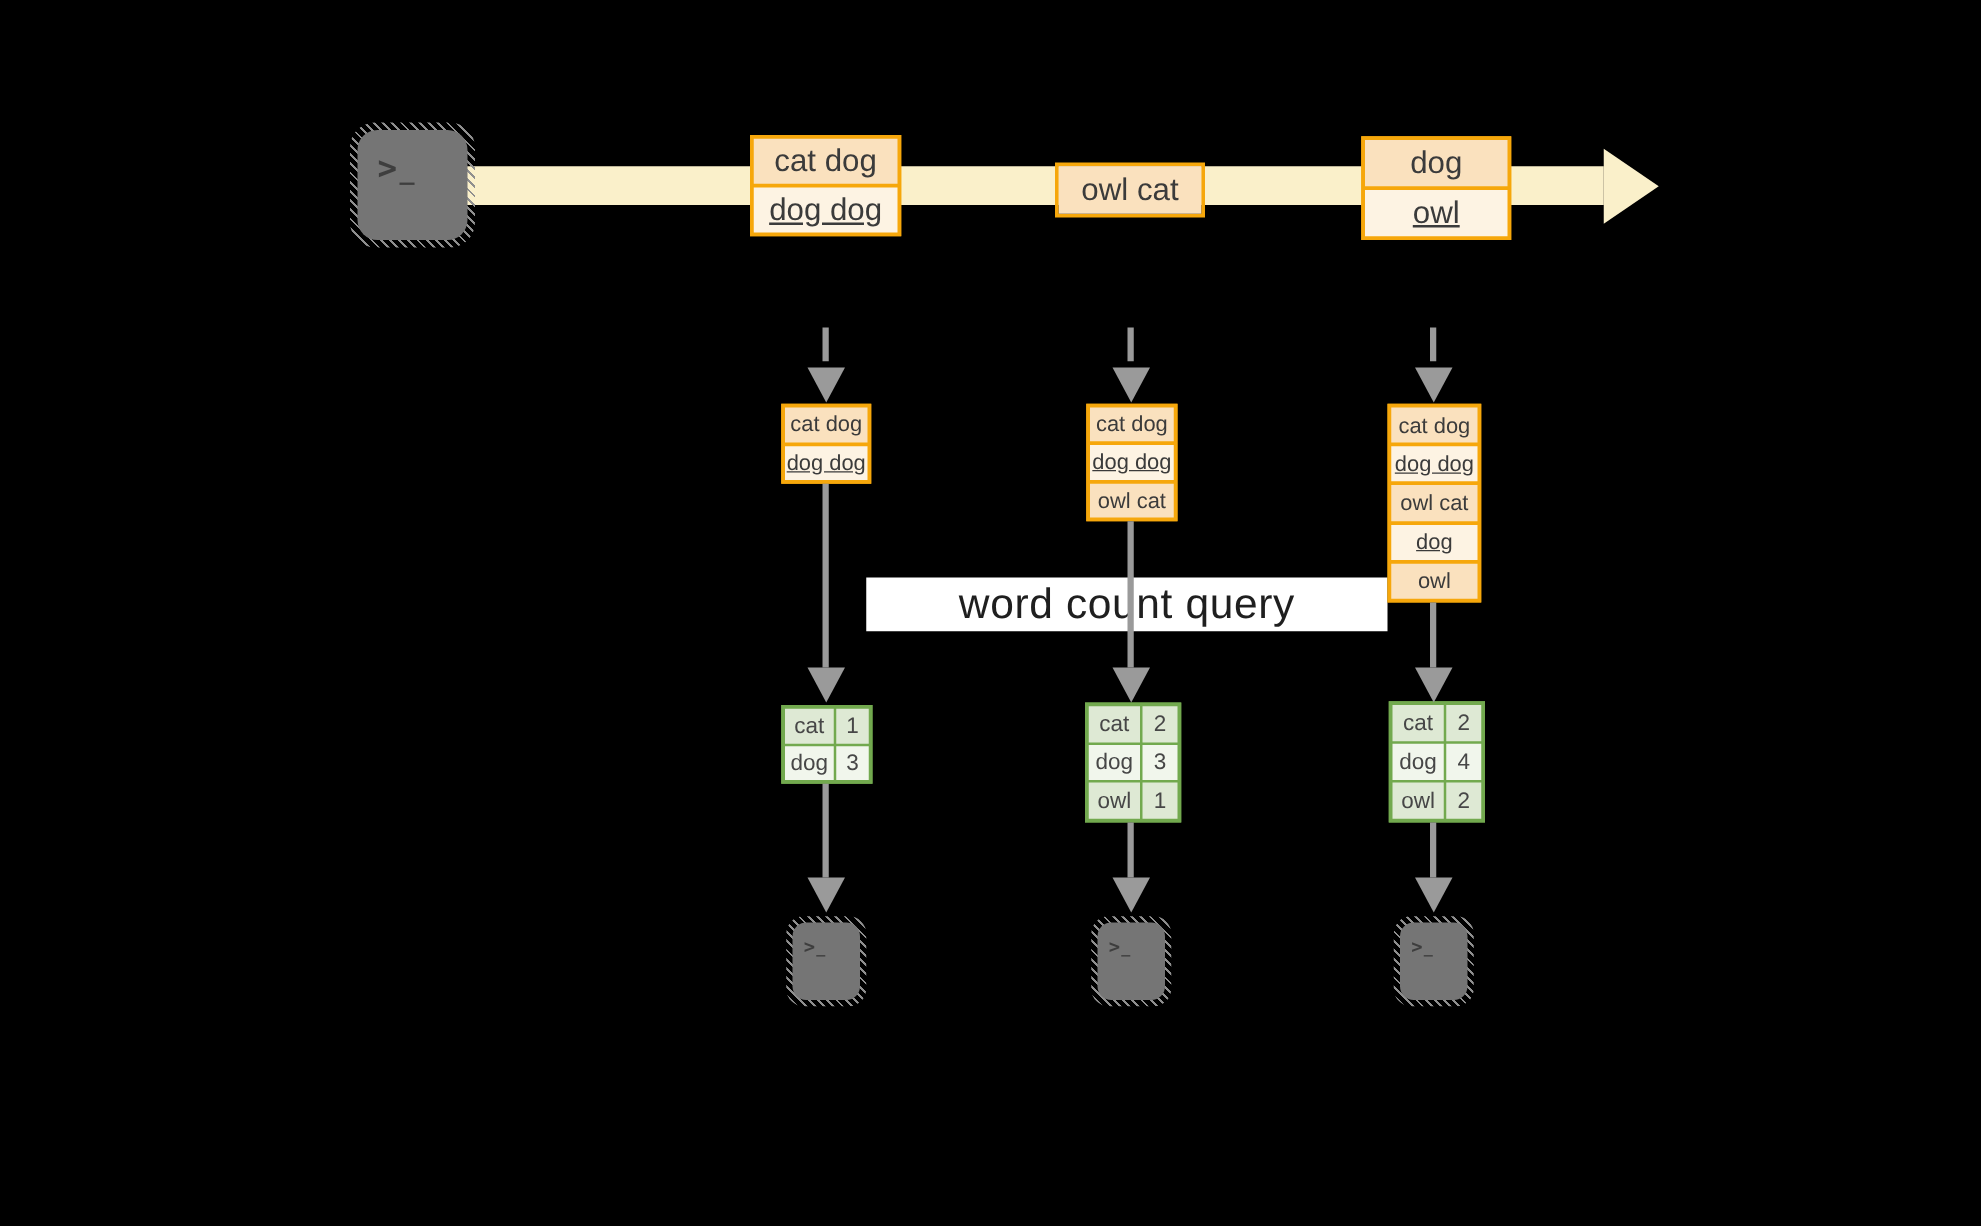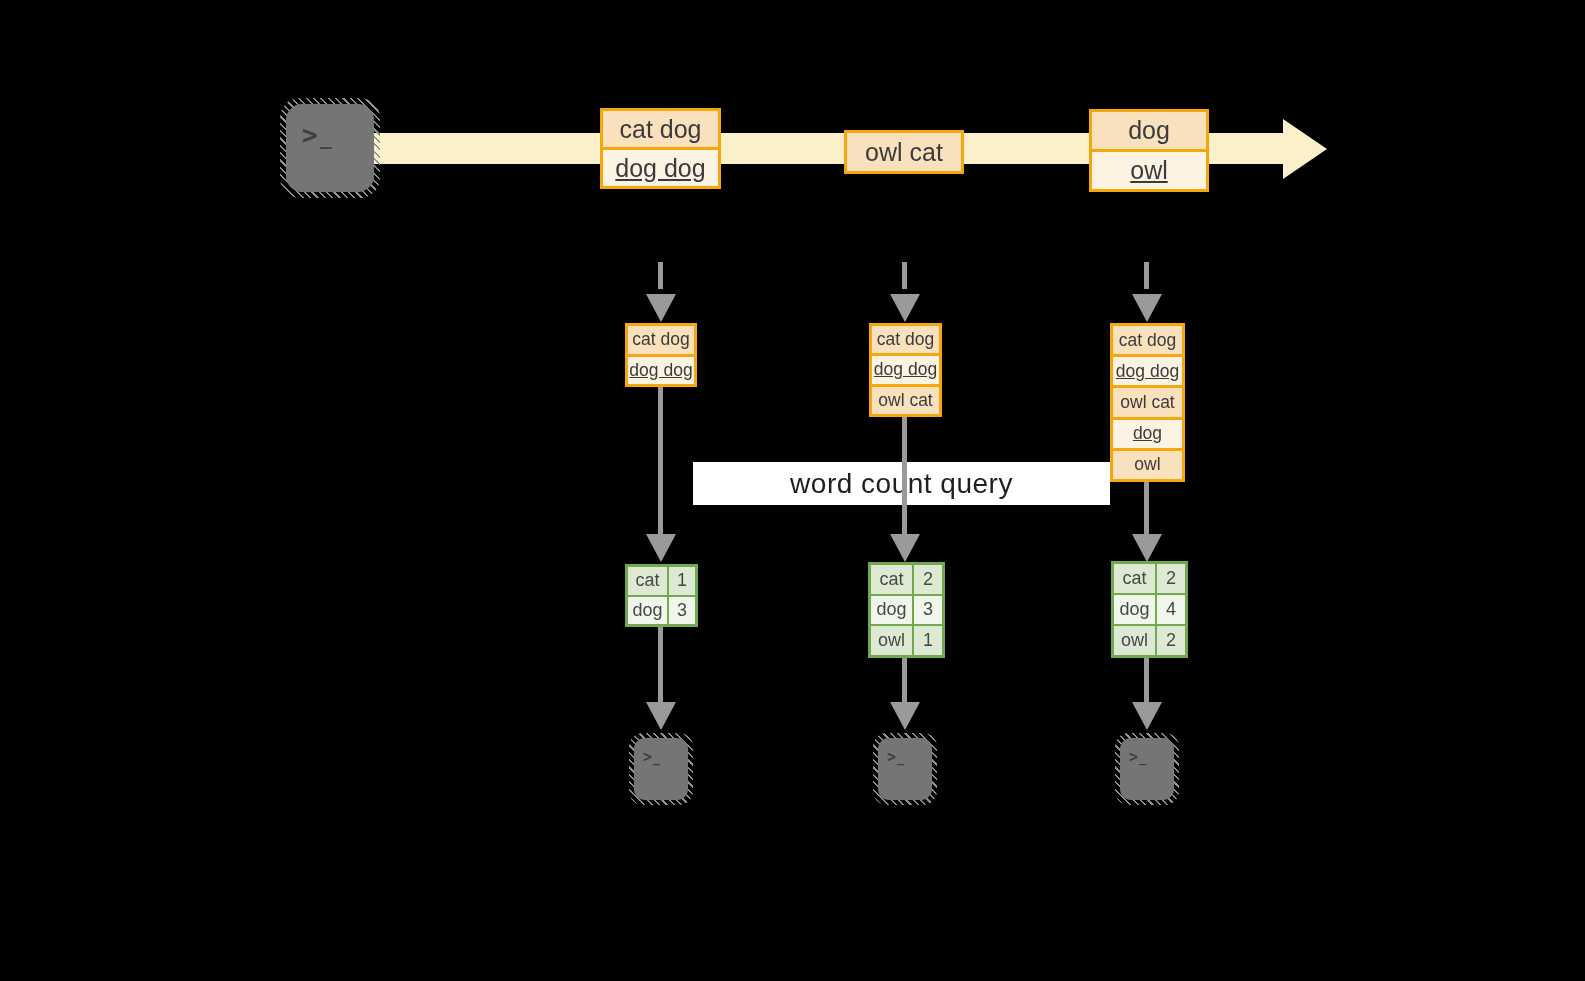--- a/index.html
+++ b/index.html
@@ -56,21 +56,21 @@
   .vline{width:5px;background:#9A9A9A;}
   .head-down{
     width:0;height:0;
     border-left:15px solid transparent;border-right:15px solid transparent;
     border-top:28px solid #9A9A9A;
   }
 
   
   .banner{
     background:#FFFFFF;display:flex;align-items:center;justify-content:center;
-    color:#1F1F1F;font-size:28px;font-weight:300;letter-spacing:0.5px;
+    color:#1F1F1F;font-size:34px;font-weight:300;letter-spacing:0.5px;
   }
 
   
   .gtable{
     border:3px solid #72A94E;box-sizing:border-box;background:#72A94E;
     display:grid;grid-gap:2px;
   }
   .gcell{
     display:flex;align-items:center;justify-content:center;
     color:#474747;font-size:18px;

